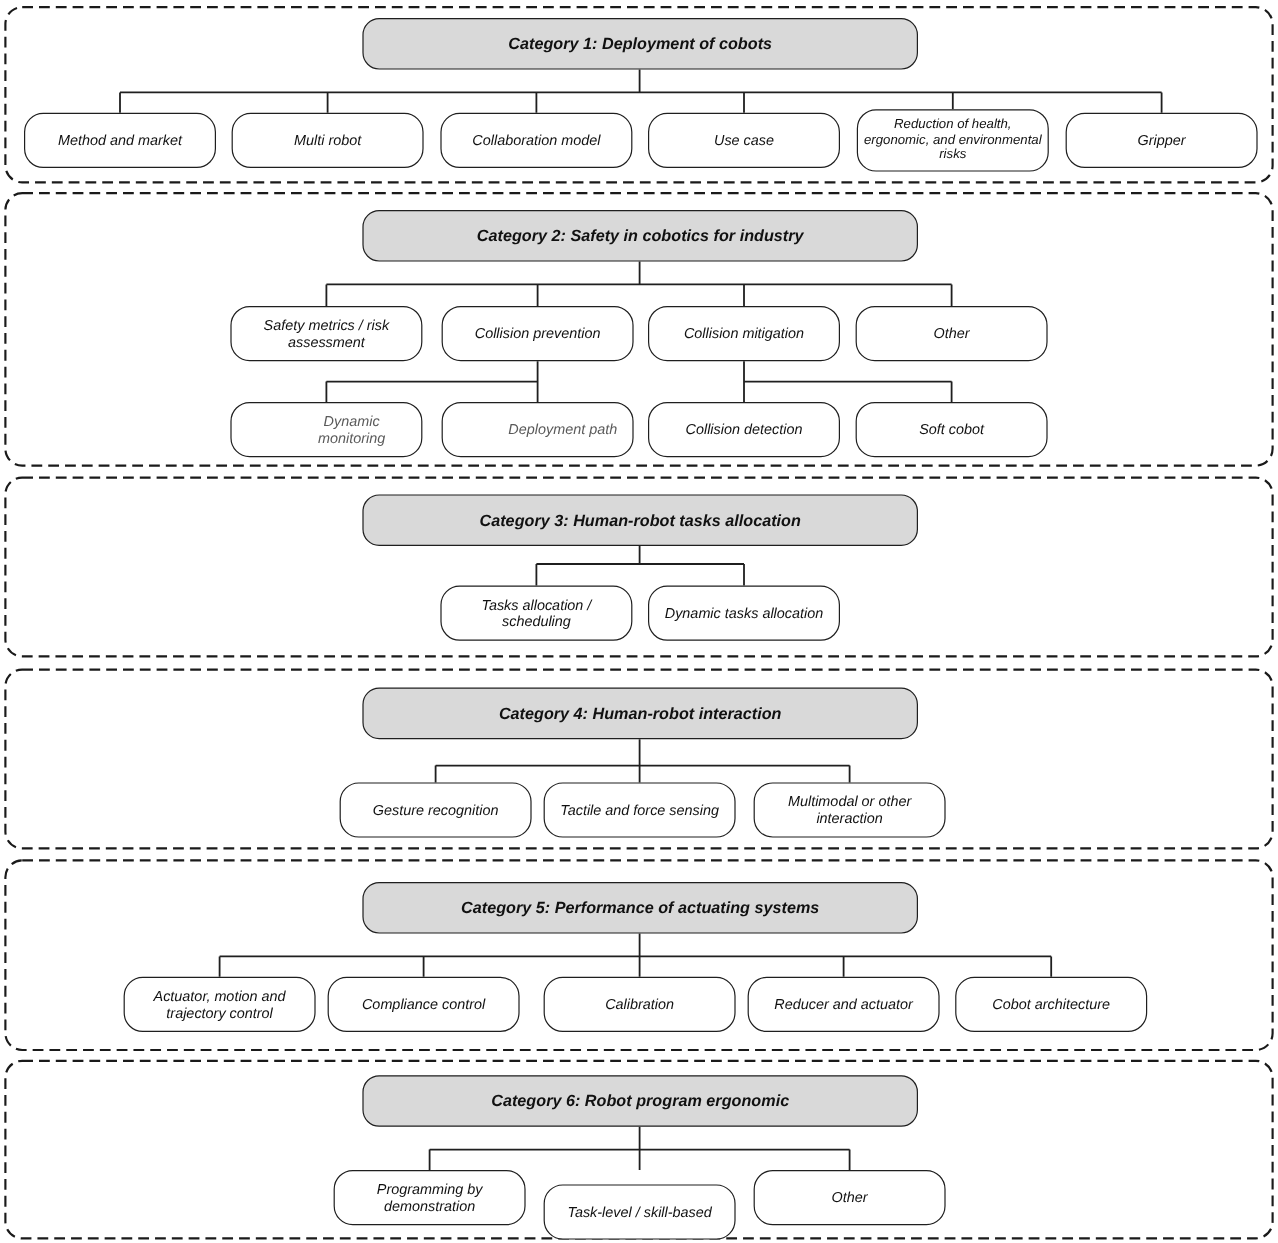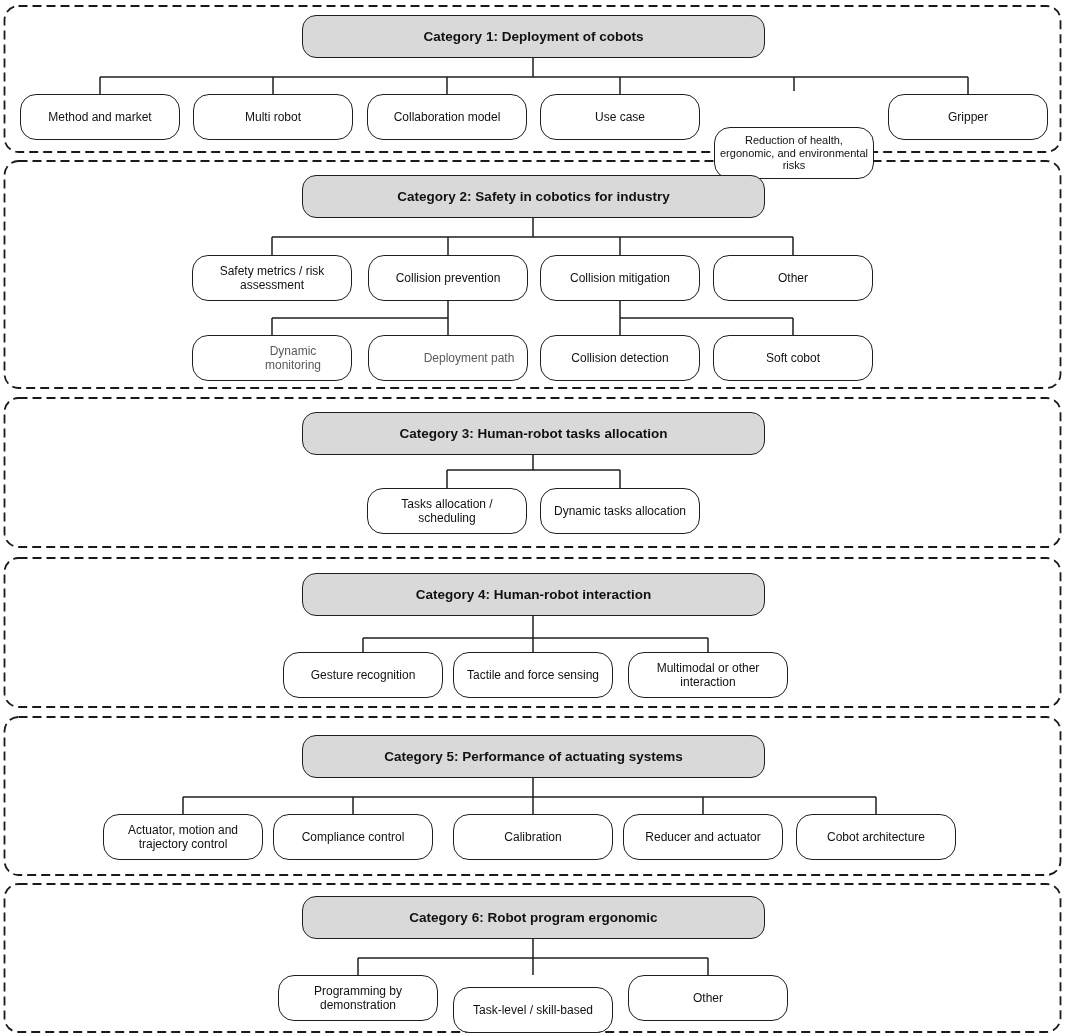--- a/index.html
+++ b/index.html
@@ -3,20 +3,21 @@
 <meta charset="utf-8">
 <style>
   html, body { margin: 0; padding: 0; background: #ffffff; }
   .stage {
     position: relative;
     width: 1065px;
     height: 1036px;
     background: var(--background, #ffffff);
     font-family: "Liberation Sans", sans-serif;
     overflow: hidden;
+    font-style: italic;
   }
   .layer {
     position: absolute;
     left: 0; top: 0;
     width: 1065px; height: 1036px;
   }
   .panel-outline {
     fill: none;
     stroke: var(--panel-border, #1a1a1a);
     stroke-width: 1.8;
@@ -54,21 +55,21 @@
     display: flex;
     align-items: center;
     justify-content: center;
     text-align: center;
     font-size: 12px;
     line-height: 1.18;
     color: var(--text, #111111);
     padding: 2px 5px;
   }
   .muted { color: var(--muted-text, #5a5a5a); padding-left: 47px; }
-  .small-3line { height: 52px; font-size: 11px; margin-top: 36px; }
+  .small-3line { height: 52px; font-size: 11px; }
   .tight { font-size: 12px; }
 </style>
 </head>
 <body>
 
 <div class="stage">
 
   <svg class="layer" viewBox="0 0 1065 1036" xmlns="http://www.w3.org/2000/svg">
 
     <rect class="panel-outline" x="4.5" y="6" width="1056" height="146" rx="14"></rect>

